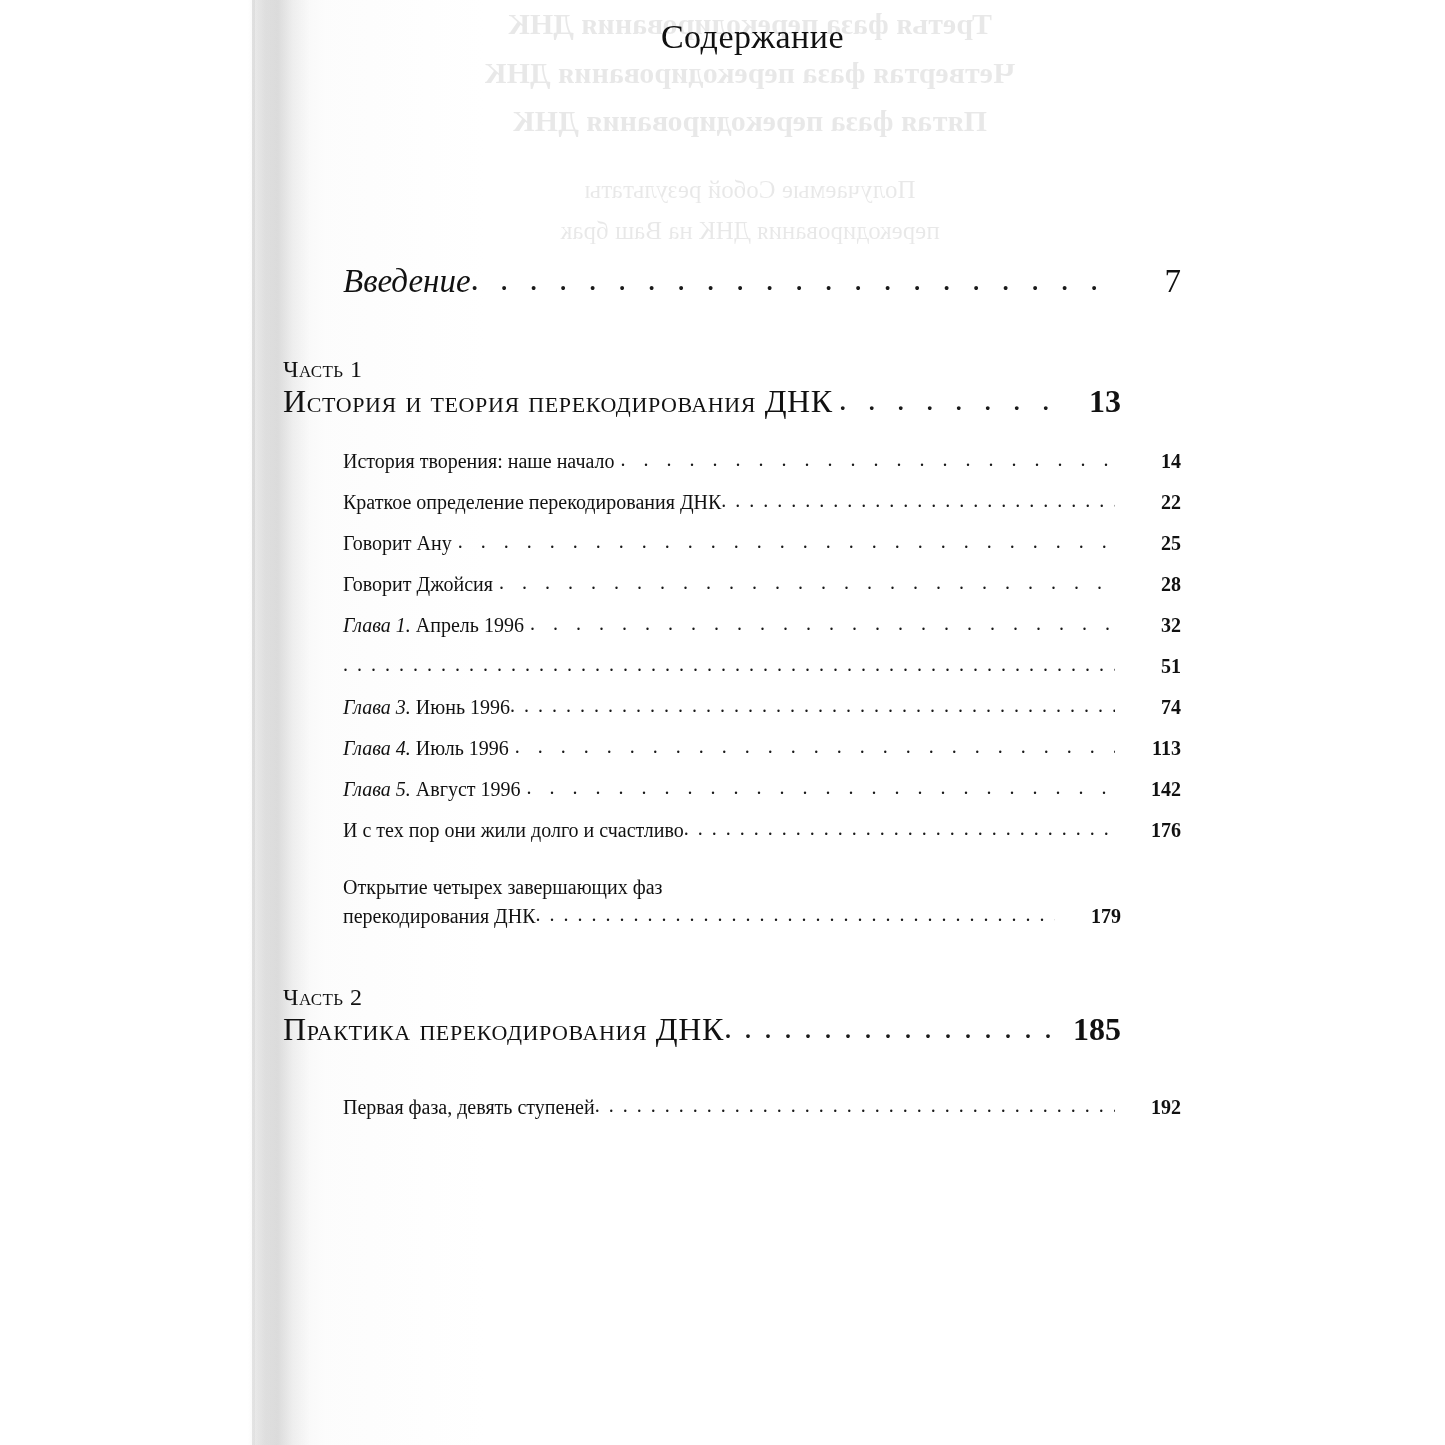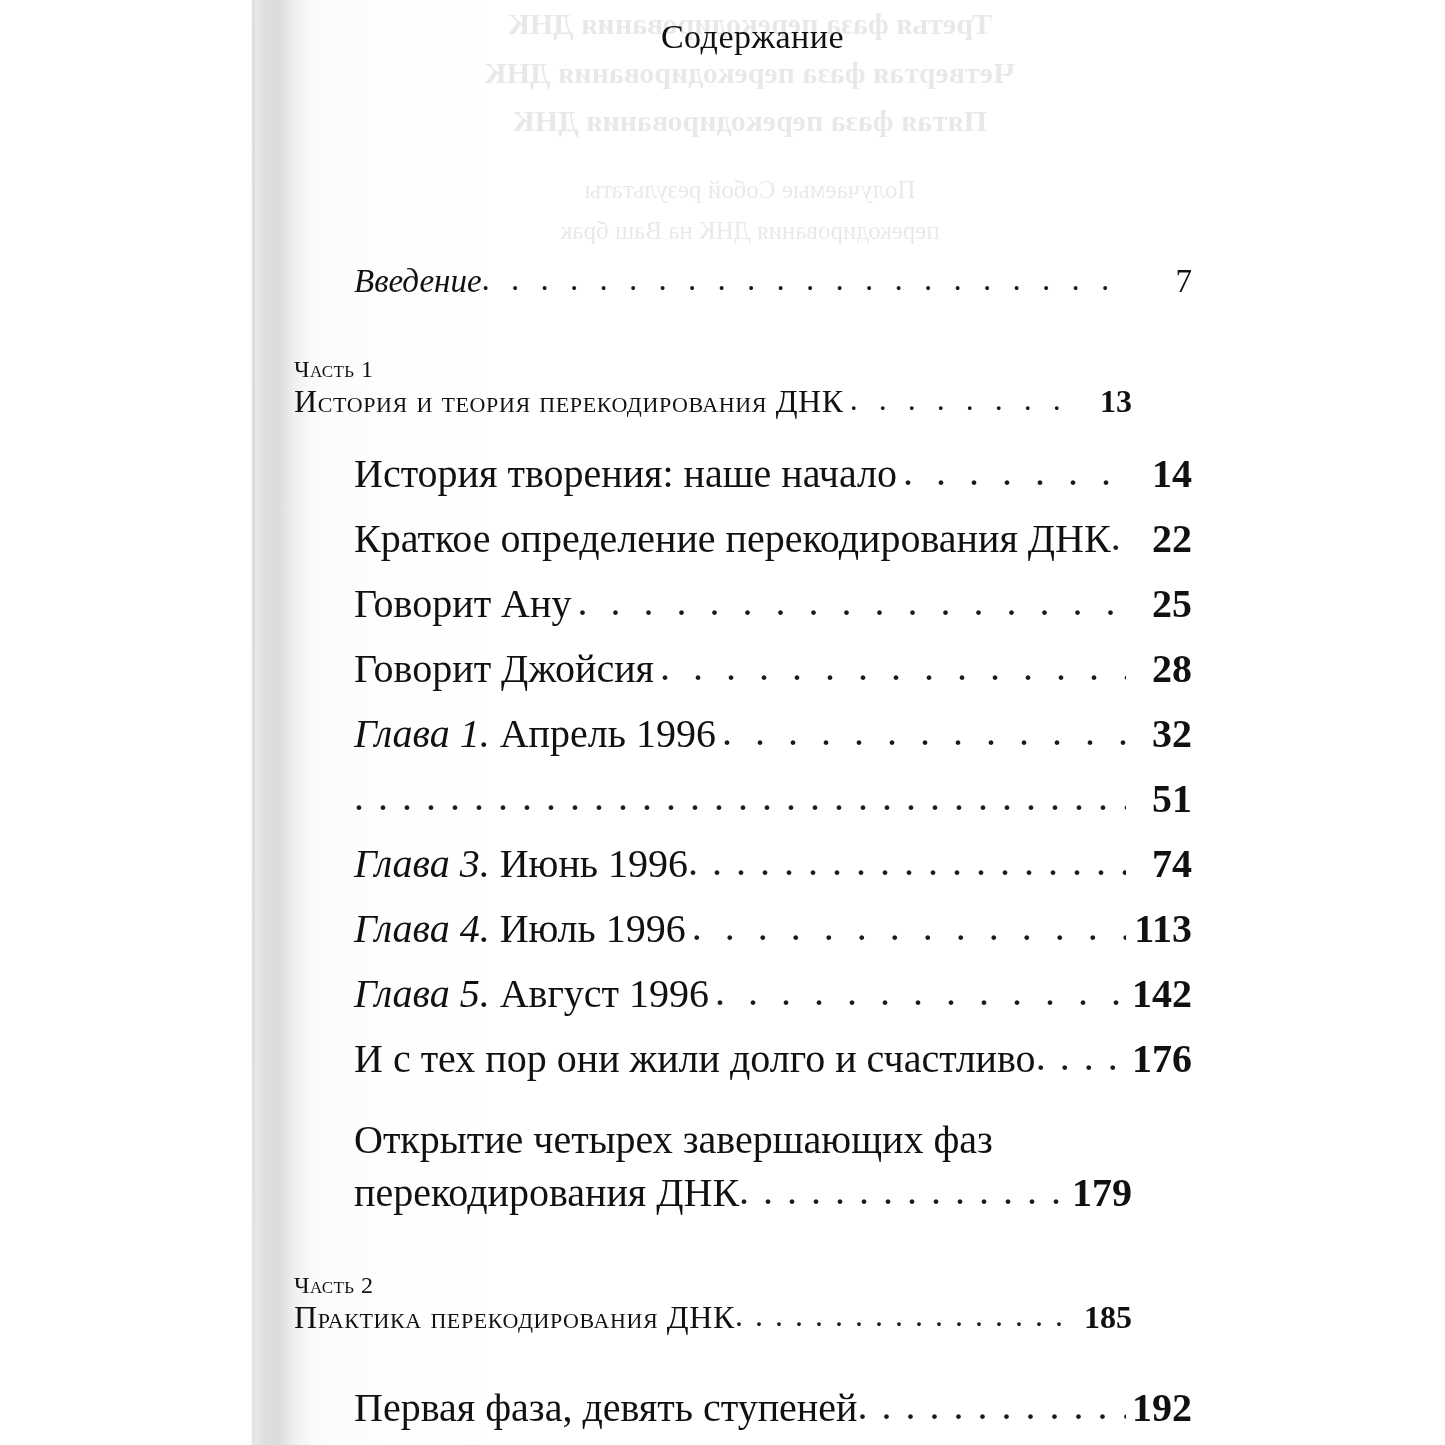--- a/index.html
+++ b/index.html
@@ -85,21 +85,21 @@
     text-align: center;
     font-size: 34px;
     letter-spacing: 0.5px;
     font-weight: 400;
     font-family: "Liberation Serif", "DejaVu Serif", serif;
     padding-left: 60px;
   }
 
   .toc {
     position: absolute;
-    left: 294px;
+    left: 283px;
     top: 263px;
     width: 838px;
   }
 
   .row {
     display: flex;
     align-items: baseline;
     width: 100%;
     white-space: nowrap;
   }
@@ -135,21 +135,21 @@
     font-size: 24px;
     font-variant: small-caps;
     letter-spacing: 0.4px;
   }
   .r-part { font-size: 32px; }
   .r-part .label { font-variant: small-caps; letter-spacing: 0.6px; }
   .r-part .page-num { font-weight: 700; }
 
   
   .r-sub {
-    font-size: 40px;
+    font-size: 20px;
     margin-left: 60px;
   }
   .r-sub .page-num { font-weight: 700; }
 
   .chap-no { font-style: italic; }
 
   .spacer-lg { height: 56px; }
   .spacer-md { height: 30px; }
   .spacer-sm { height: 18px; }
 

